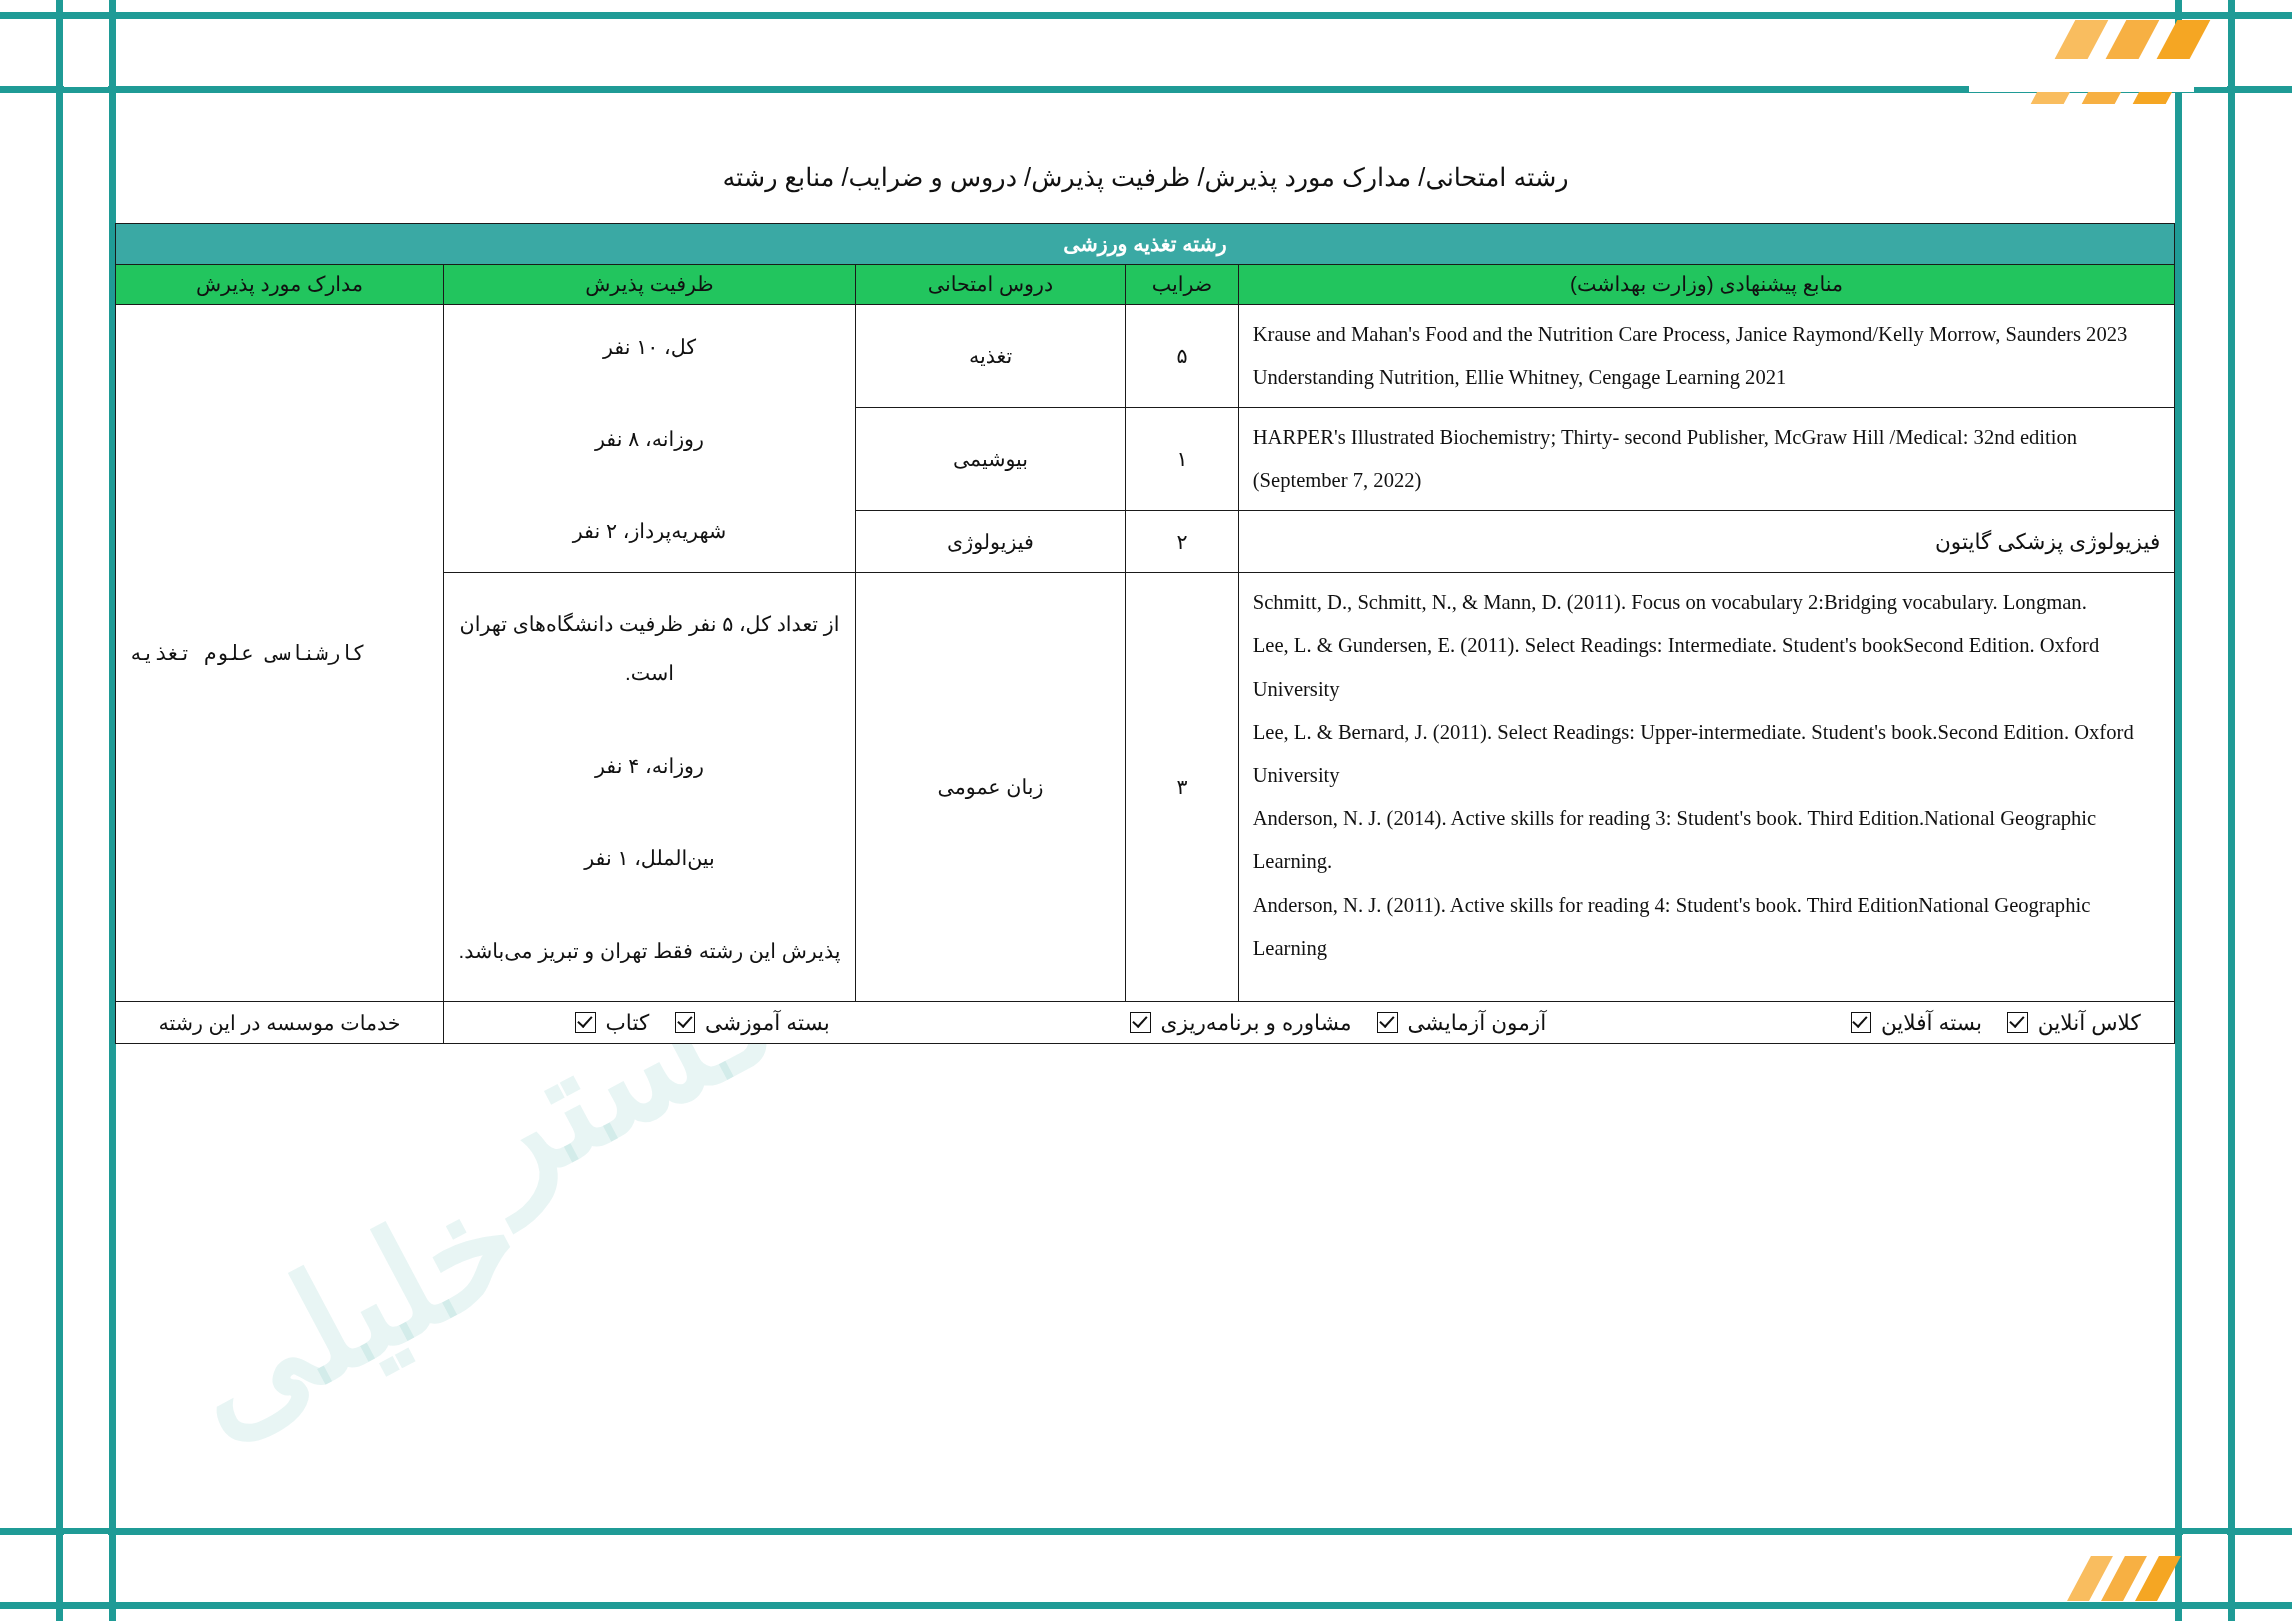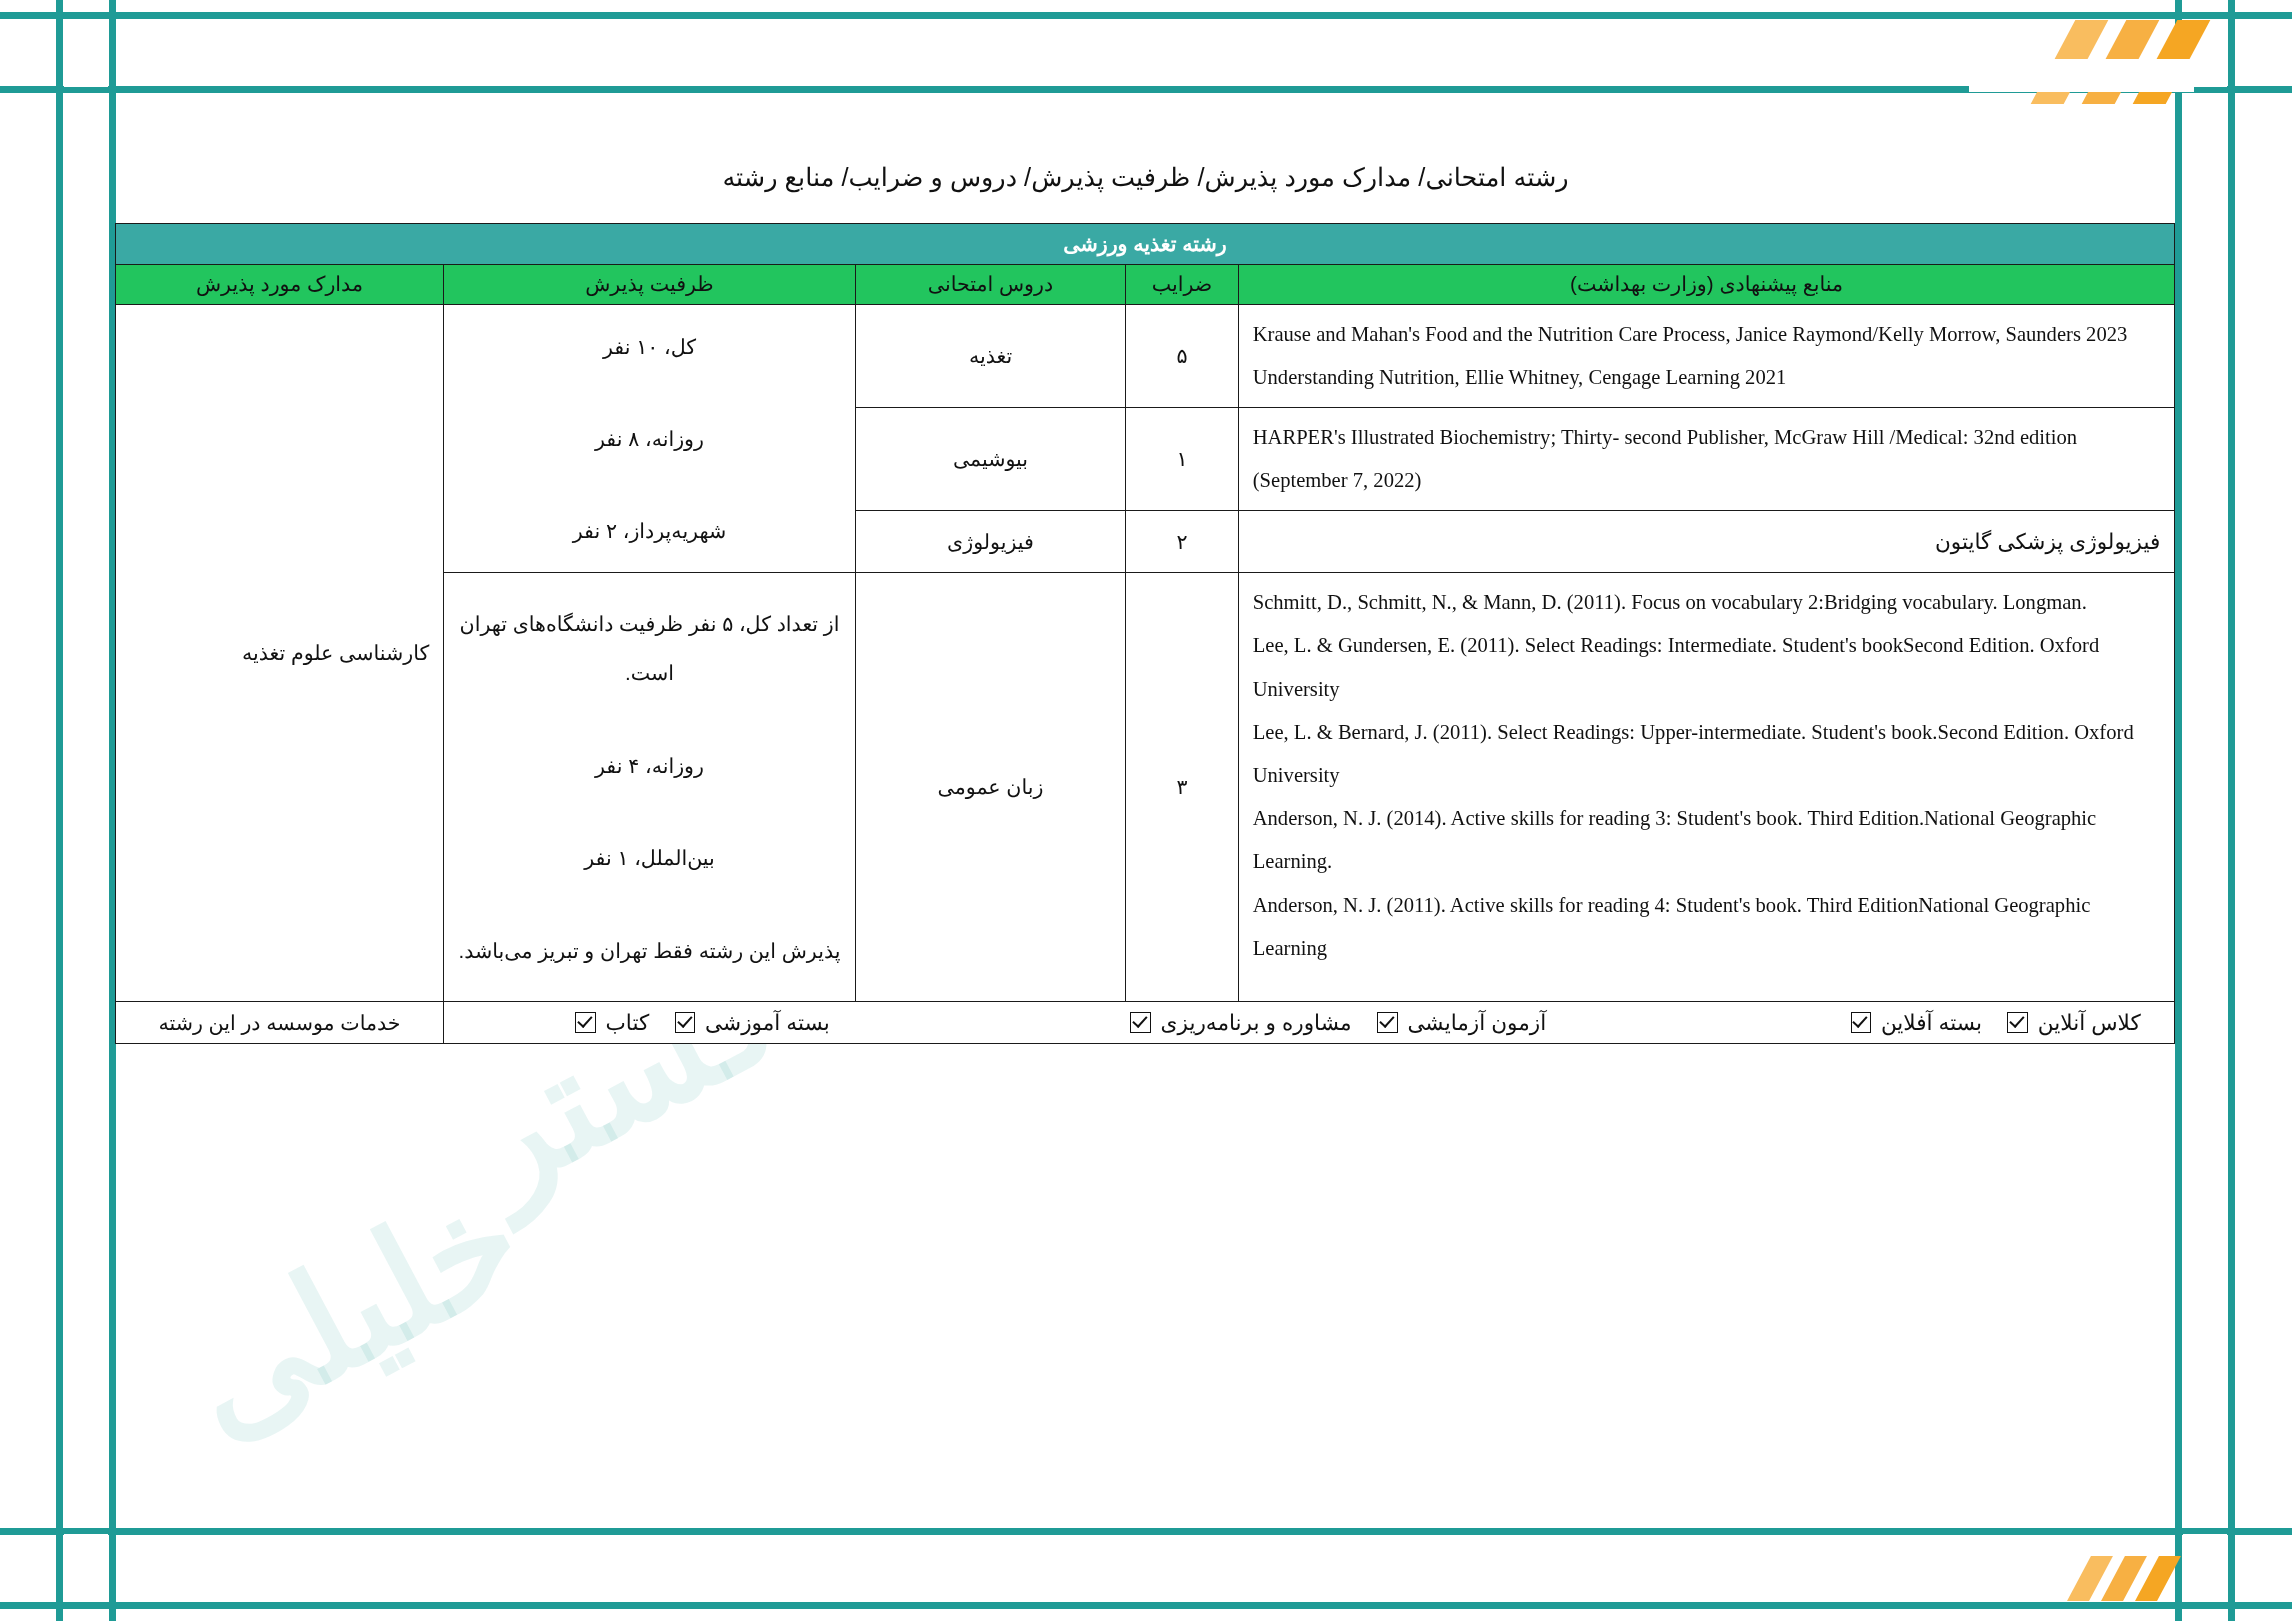--- a/index.html
+++ b/index.html
@@ -177,23 +177,23 @@
     font-size: 21.6px;
   }
   td.cap {
     font-family: "Liberation Sans", sans-serif;
     font-size: 21.6px;
     text-align: center;
     line-height: 2.4;
     padding: 17.6px 17.6px;
   }
   td.docs {
-    font-family: Liberation Sans, sans-serif;
+    font-family: Liberation Mono, monospace;
     font-size: 22.5px;
-    text-align: right;
+    text-align: left;
     margin-left: 38px;
   }
   .cap-block { margin-bottom: 43px; }
   .cap-block:last-child { margin-bottom: 0; }
 
   
   .services-cell { padding: 19.6px 29px; }
   .services-grid {
     display: flex;
     flex-direction: row;

